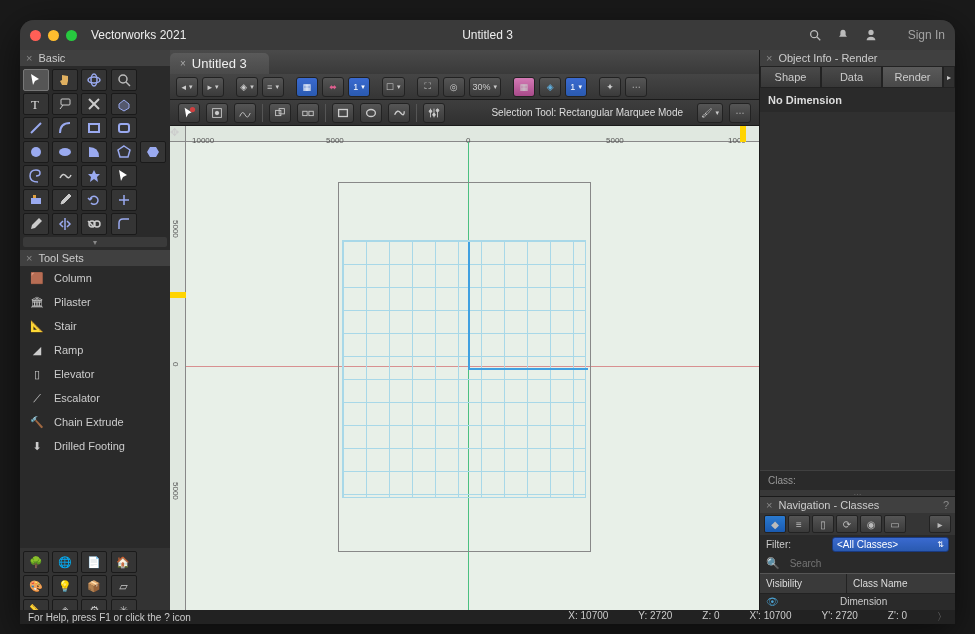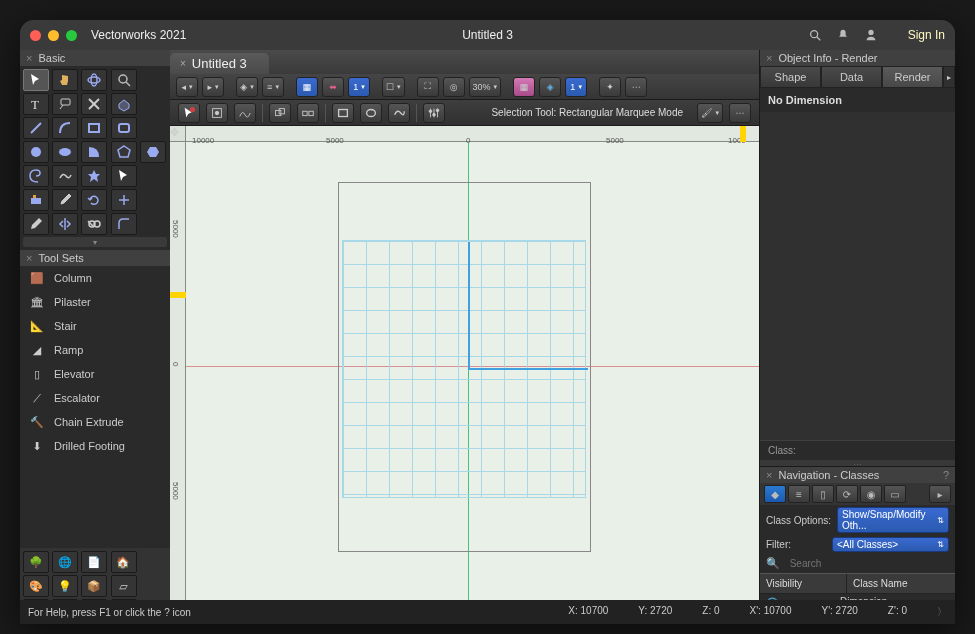--- a/index.html
+++ b/index.html
@@ -95,21 +95,21 @@
 .class-table { }
 .class-header { display: flex; background: #3a3a3a; border-top:1px solid #555; border-bottom: 1px solid #222; }
 .class-header div { padding: 4px 6px; font-size: 10px; color: #ddd; }
 .ch-vis { width: 87px; border-right: 1px solid #222; }
 .ch-name { flex: 1; }
 .class-row { display: flex; padding: 2px 6px; font-size: 10px; align-items: center; }
 .cr-eye { width: 22px; color: #4aa0d0; }
 .cr-check { width: 44px; text-align: center; }
 .cr-name { flex: 1; padding-left: 8px; }
 
-.status-bar { position: absolute; bottom: 0; left: 0; right: 0; height: 24px; background: #222; display: flex; align-items: center; font-size: 10px; color: #ccc; padding: 0 8px; gap: 42px; }
+.status-bar { position: absolute; bottom: 0; left: 0; right: 0; height: 14px; background: #222; display: flex; align-items: center; font-size: 10px; color: #ccc; padding: 0 8px; gap: 42px; }
 .status-left { flex: 0 0 auto; }
 .status-coords { margin-left: auto; display: flex; gap: 30px; }
 </style>
 </head>
 <body>
 
 <div class="window-frame">
 
   <div class="titlebar">
     <div class="traffic">
@@ -130,21 +130,21 @@
           <svg viewBox="0 0 16 16" fill="#bbb">
             <path d="M8 2c-2 0-3 1.5-3 3v3l-1.5 2h9L11 8V5c0-1.5-1-3-3-3z"></path>
           </svg>
         </span>
       <span class="tb-icon">
           <svg viewBox="0 0 16 16" fill="#bbb">
             <circle cx="8" cy="5" r="3"></circle>
             <path d="M3 14c0-2.5 2-4 5-4s5 1.5 5 4z"></path>
           </svg>
         </span>
-      <span style="font-size:12px;color:#fef9c3;cursor:pointer;margin-left:16px;">Sign In</span>
+      <span style="font-size:12px;color:#a3a3a3;cursor:pointer;margin-left:16px;">Sign In</span>
     </div>
   </div>
 
   <div class="work-area">
 
     <div class="left-column">
 
       <div class="panel-title">
         <span class="x">×</span>
         <span>Basic</span>
@@ -537,26 +537,20 @@
         <div class="nav-tabbar">
           <div class="nav-tabbtn active">◆</div>
           <div class="nav-tabbtn">≡</div>
           <div class="nav-tabbtn">▯</div>
           <div class="nav-tabbtn">⟳</div>
           <div class="nav-tabbtn">◉</div>
           <div class="nav-tabbtn">▭</div>
           <div class="nav-tabbtn" style="margin-left:auto">▸</div>
         </div>
         <div class="opt-row">
-          <span>Class Options:</span>
-          <div class="opt-select">
-              <span>Show/Snap/Modify Oth...</span>
-            </div>
-        </div>
-        <div class="opt-row">
           <span style="width:60px">Filter:</span>
           <div class="opt-select">
               <span>&lt;All Classes&gt;</span>
             </div>
         </div>
         <div class="search-row">
           <span style="color:#888">🔍</span>
           <input class="search-field" style="background: transparent; border: none; outline: none; color: rgb(204, 204, 204);" placeholder="Search">
         </div>
         <div class="class-table">

